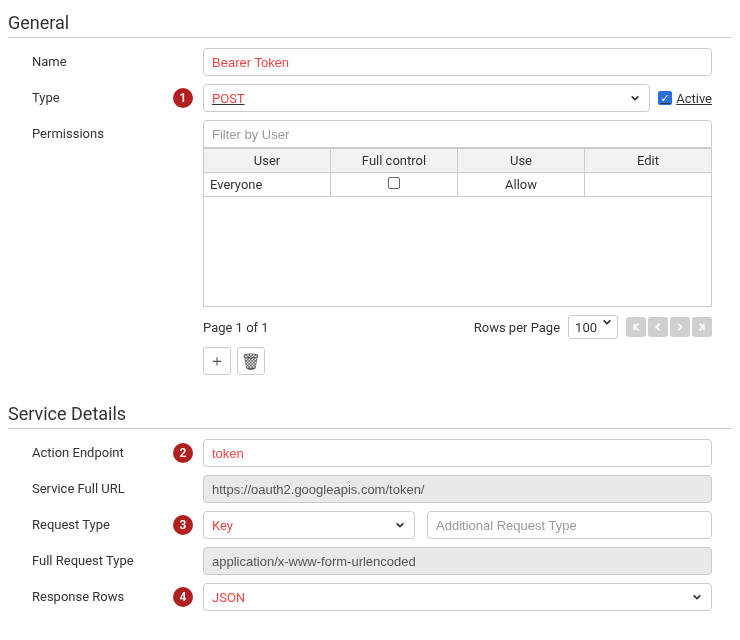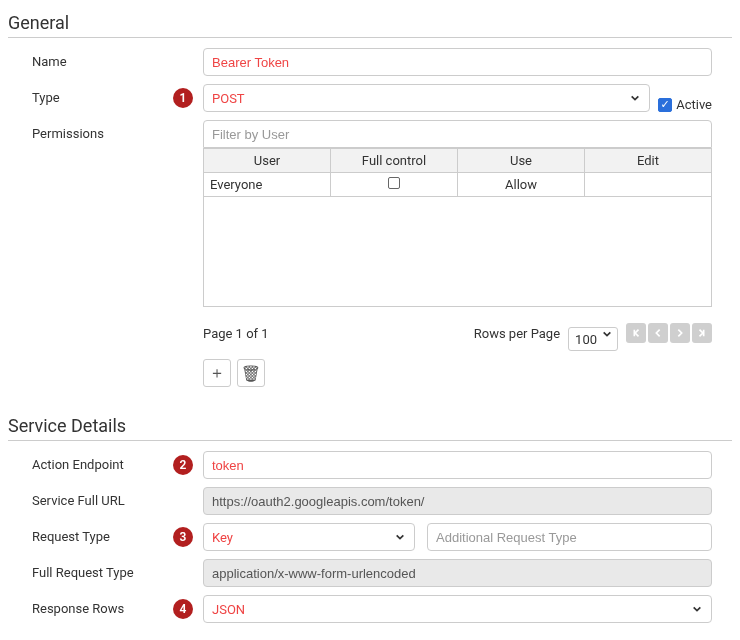--- a/index.html
+++ b/index.html
@@ -77,21 +77,22 @@
     padding-right: 28px;
   }
   .select-chevron {
     position: absolute;
     right: 10px;
     pointer-events: none;
   }
   .type-row .field-col {
     display: flex;
     gap: 8px;
-    align-items: flex-end;
+    align-items: center;
+    text-decoration: underline;
   }
   .type-row .select-wrap { flex: 1; }
   .active-wrap {
     display: flex;
     align-items: center;
     gap: 4px;
   }
   .checkbox {
     width: 14px;
     height: 14px;
@@ -125,21 +126,21 @@
   .perm-body-spacer { height:110px; border:1px solid #ccc; border-top:none; }
   .pager-row {
     display:flex; align-items:center; justify-content:space-between;
     padding:8px 0 6px 0; font-size:13px; color:#333;
   }
   .pager-right { display:flex; align-items:center; gap:8px; }
   .rows-select {
     height:24px; border:1px solid #ccc; border-radius:3px; padding:0 20px 0 6px;
     font-size:13px; appearance:none; background:#fff;
   }
-  .rows-select-wrap { position:relative; display:flex; align-items:flex-start;margin-top:12px; }
+  .rows-select-wrap { position:relative; display:flex; align-items:flex-start; }
   .rows-select-wrap .select-chevron { right:6px; }
   .nav-btns { display:flex; gap:2px; }
   .nav-btn {
     width:20px; height:20px; border-radius:3px; background:#cfcfcf;
     display:flex; align-items:center; justify-content:center; color:#fff;
   }
   .action-btns { display:flex; gap:6px; padding-top:2px;}
   .icon-btn {
     width:28px; height:28px; border:1px solid #ccc; border-radius:3px;
     background:#fff; display:flex; align-items:center; justify-content:center;

